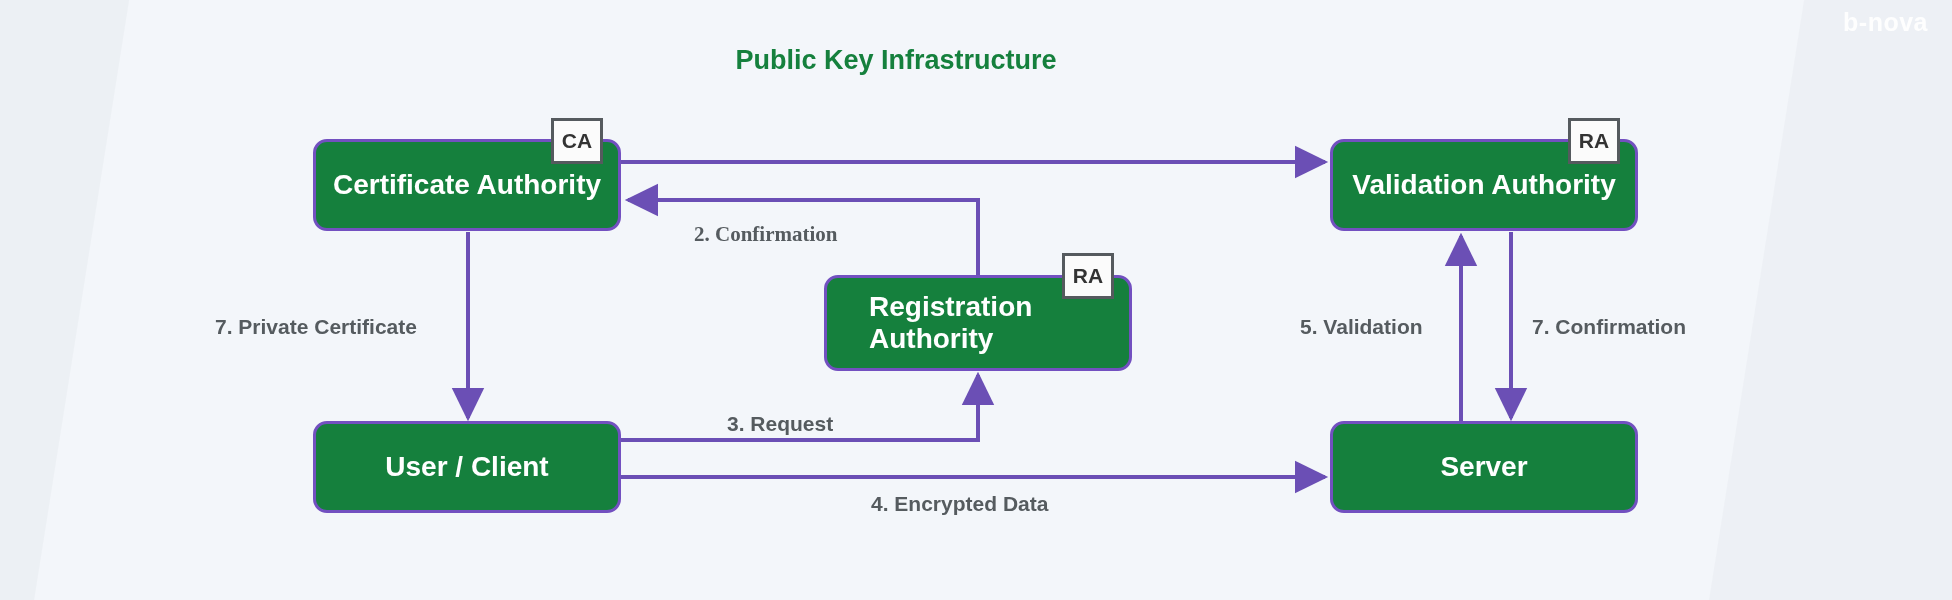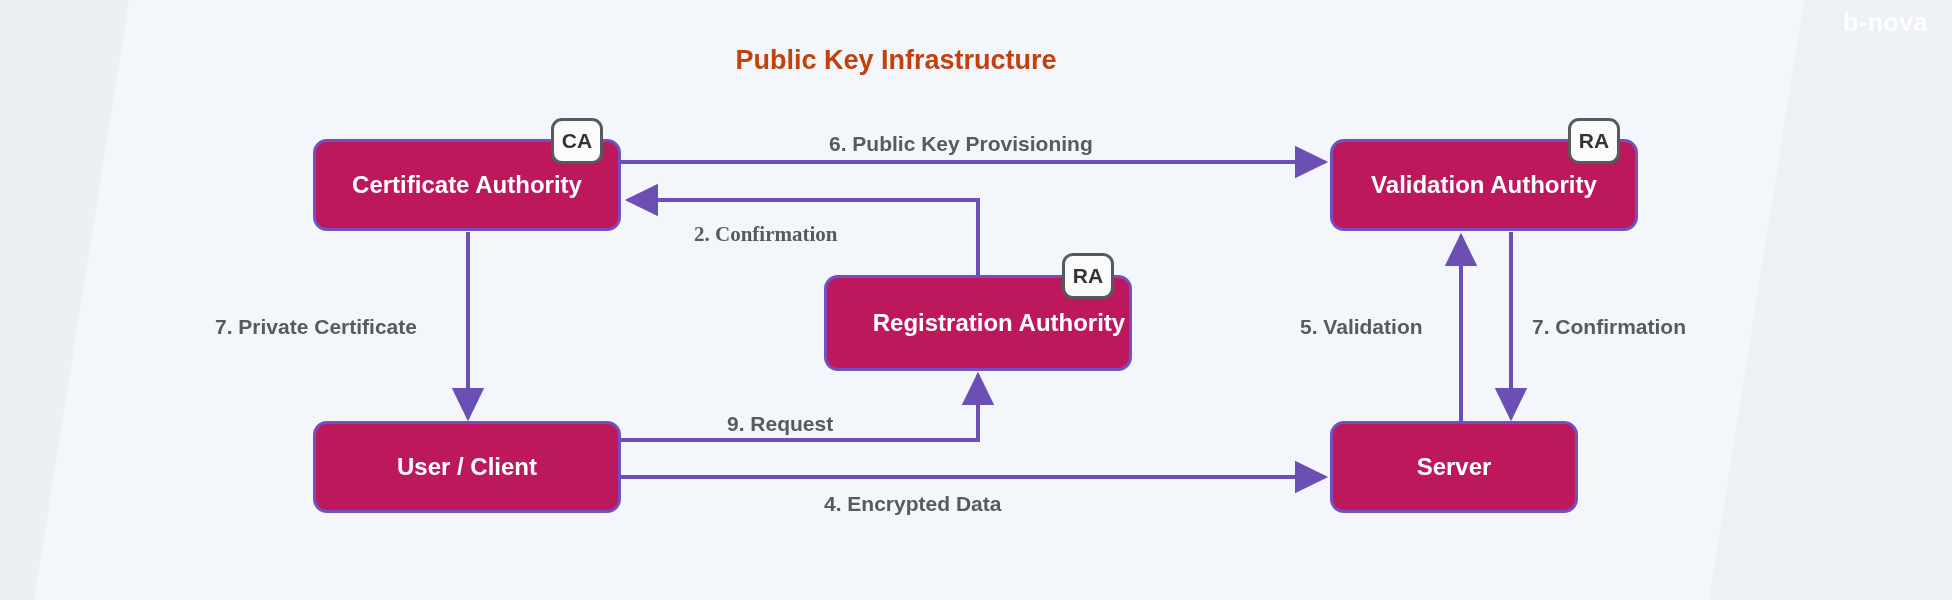--- a/index.html
+++ b/index.html
@@ -50,53 +50,53 @@
     opacity: .95;
   }
   .diagram-title {
     position: absolute;
     top: 45px;
     left: 0;
     width: 1792px;
     text-align: center;
     font-size: 27px;
     font-weight: 700;
-    color: #c2410c;
+    color: #15803d;
     z-index: 4;
   }
   svg.wires {
     position: absolute;
     left: 0;
     top: 0;
     width: 1952px;
     height: 600px;
     z-index: 2;
   }
   .node {
     position: absolute;
     box-sizing: border-box;
-    background: #be185d;
+    background: #15803d;
     border: 3px solid #7250c0;
     border-radius: 14px;
     display: flex;
     align-items: center;
     justify-content: center;
     color: #ffffff;
-    font-size: 24px;
+    font-size: 28px;
     font-weight: 700;
     z-index: 3;
   }
   .badge {
     position: absolute;
     box-sizing: border-box;
     width: 52px;
     height: 46px;
     background: #fbfbfb;
     border: 3px solid #555a5e;
-    border-radius: 11px;
+    border-radius: 0;
     display: flex;
     align-items: center;
     justify-content: center;
     color: #333333;
     font-size: 21px;
     font-weight: 700;
     z-index: 6;
   }
   .edge-label {
     position: absolute;
@@ -161,31 +161,30 @@
     <span>Registration Authority</span>
   </div>
   <div class="badge" style="left:1062px; top:253px;">
     <span>RA</span>
   </div>
 
   <div class="node" style="left:313px; top:421px; width:308px; height:92px;">
     <span>User / Client</span>
   </div>
 
-  <div class="node" style="left:1330px; top:421px; width:248px; height:92px;">
+  <div class="node" style="left:1330px; top:421px; width:308px; height:92px;">
     <span>Server</span>
   </div>
 
-  <div class="edge-label" style="left:829px; top:132px;">6. Public Key Provisioning</div>
 
   <div class="edge-label" style="left:694px; top:222px;font-family:Liberation Serif, serif;">2. Confirmation</div>
 
   <div class="edge-label" style="left:215px; top:315px;">7. Private Certificate</div>
 
   <div class="edge-label" style="left:1300px; top:315px;">5. Validation</div>
 
   <div class="edge-label" style="left:1532px; top:315px;">7. Confirmation</div>
 
-  <div class="edge-label" style="left:727px; top:412px;">9. Request</div>
+  <div class="edge-label" style="left:727px; top:412px;">3. Request</div>
 
-  <div class="edge-label" style="left:824px; top:492px;">4. Encrypted Data</div>
+  <div class="edge-label" style="left:871px; top:492px;">4. Encrypted Data</div>
 
 </div>
 
 </body></html>

